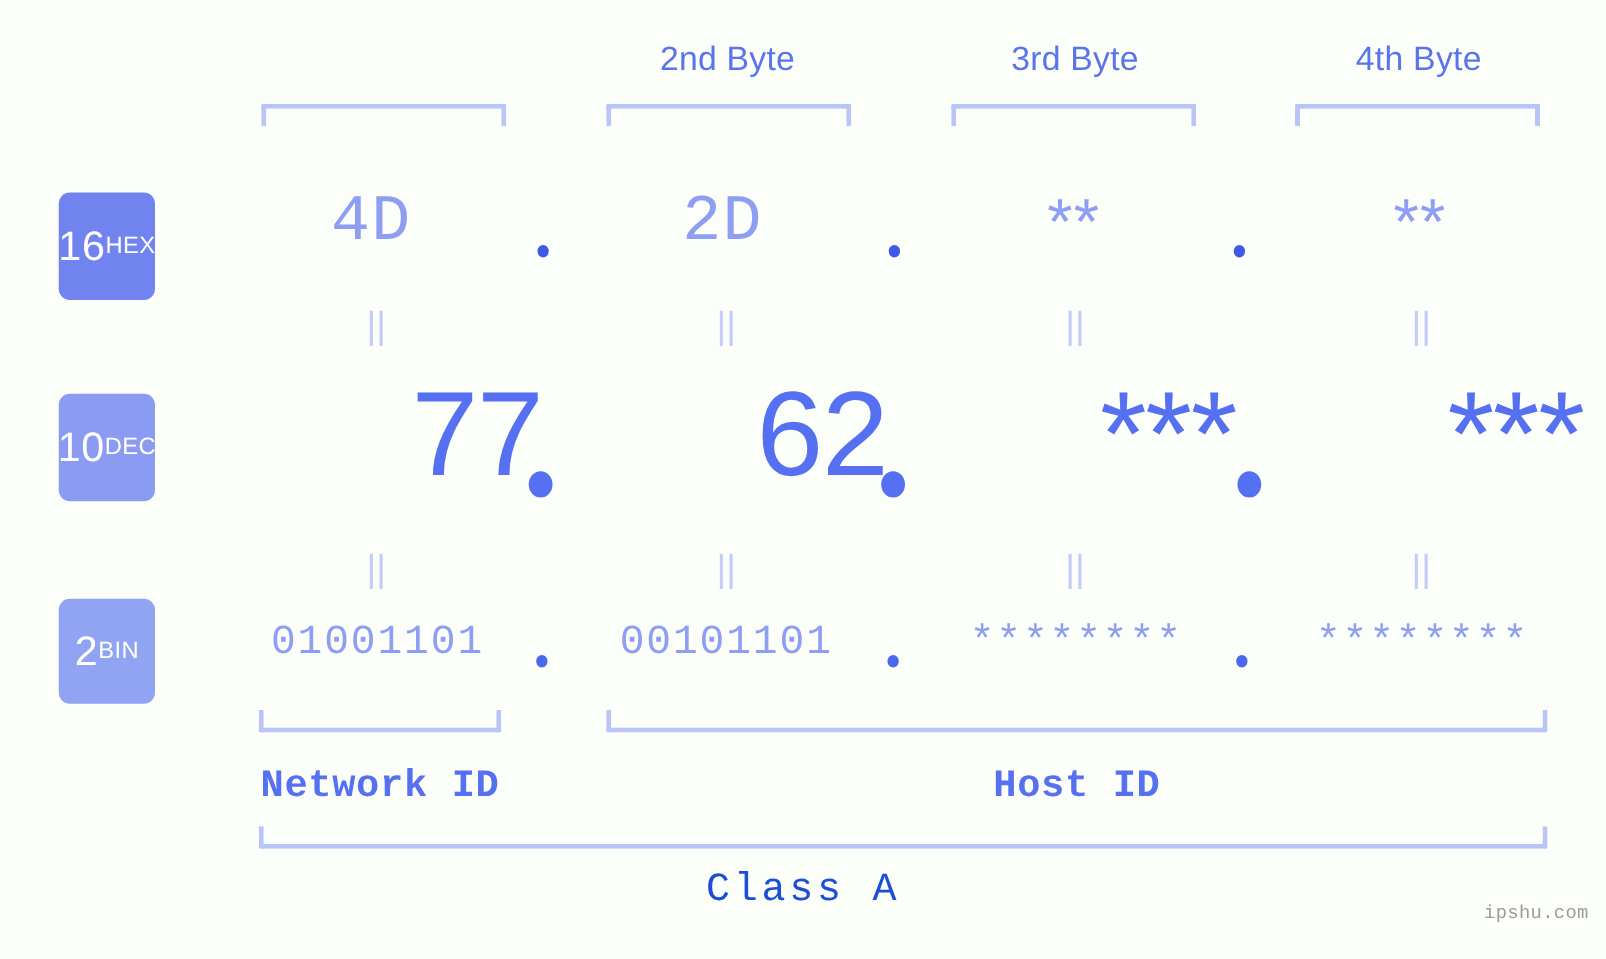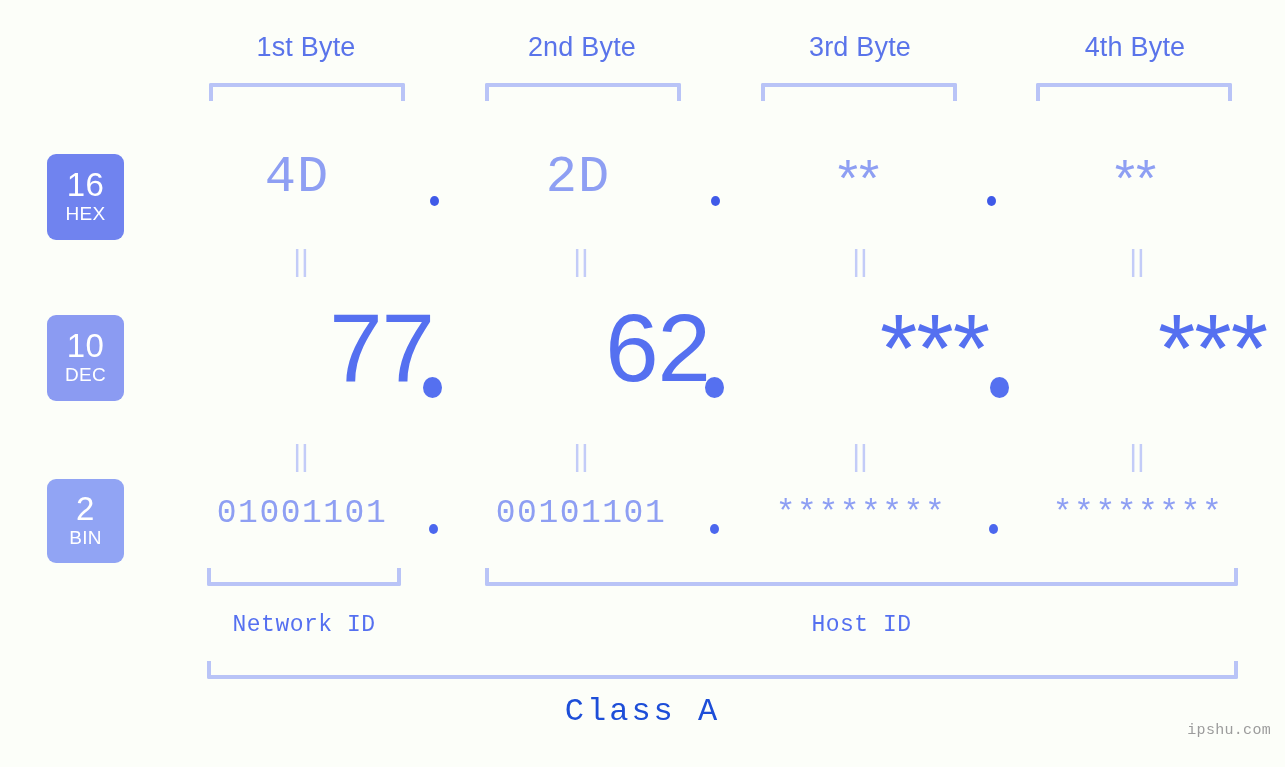--- a/index.html
+++ b/index.html
@@ -57,21 +57,20 @@
 
   
   .badge {
     position: absolute;
     left: 47px;
     width: 77px;
     border-radius: 9px;
     color: #ffffff;
     text-align: center;
     display: flex;
-    flex-direction: column;
     align-items: center;
     justify-content: center;
     line-height: 1;
   }
   .badge .num {
     font-size: 33px;
     font-weight: 400;
     line-height: 1.05;
     letter-spacing: 0.5px;
   }
@@ -165,25 +164,26 @@
     height: 10px;
     border-radius: 50%;
     background: #4b67ee;
   }
 
   
   .id-label {
     position: absolute;
     top: 612px;
     text-align: center;
-    font-size: 23px;
+    font-size: 31px;
     color: #5570f0;
     font-family: "Liberation Mono", monospace;
     letter-spacing: 0.5px;
     white-space: nowrap;
+    font-weight: bold;
   }
 
   
   #class-label {
     position: absolute;
     top: 693px;
     left: 0;
     width: 1285px;
     text-align: center;
     font-size: 32px;
@@ -201,21 +201,20 @@
     color: #9c9c9c;
     font-family: "Liberation Mono", monospace;
     letter-spacing: 0.3px;
   }
 </style>
 </head>
 <body>
 
 <div id="stage">
 
-  <div class="byte-label" style="left:176px">1st Byte</div>
   <div class="byte-label" style="left:452px">2nd Byte</div>
   <div class="byte-label" style="left:730px">3rd Byte</div>
   <div class="byte-label" style="left:1005px">4th Byte</div>
 
   <div class="bracket-top" style="left:209px; width:196px"></div>
   <div class="bracket-top" style="left:485px; width:196px"></div>
   <div class="bracket-top" style="left:761px; width:196px"></div>
   <div class="bracket-top" style="left:1036px; width:196px"></div>
 
   <div class="badge" id="badge-hex">

